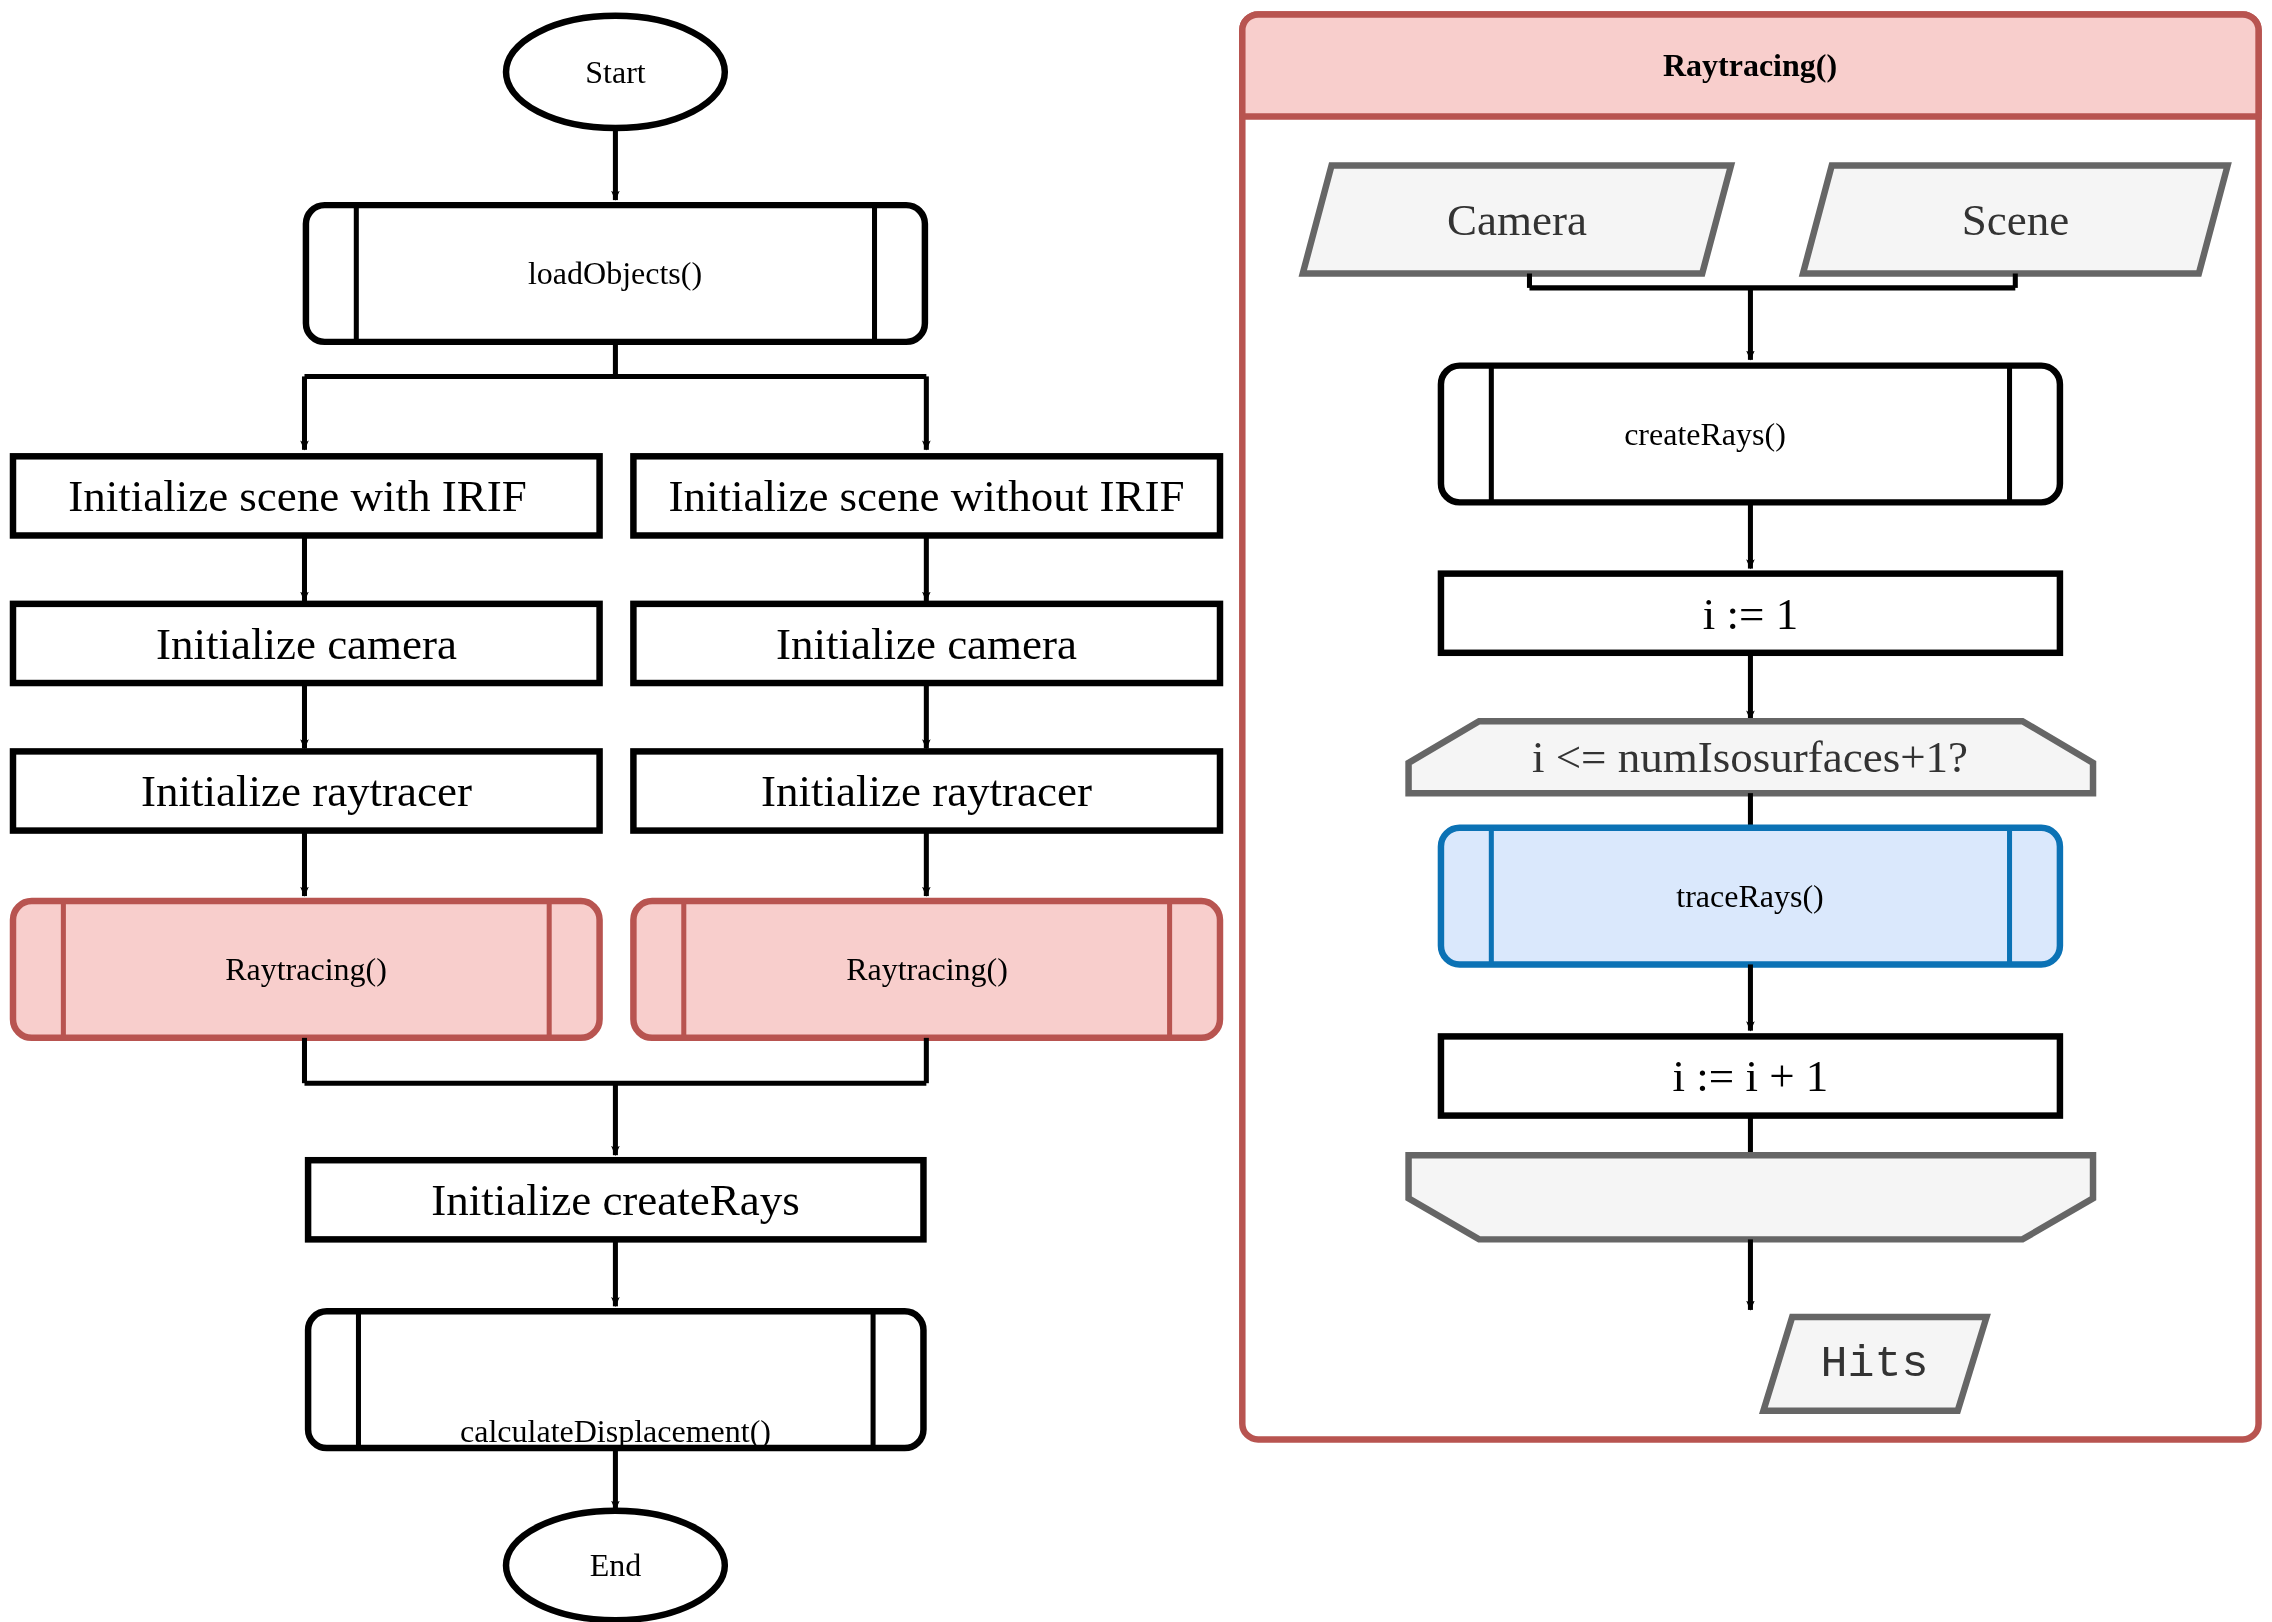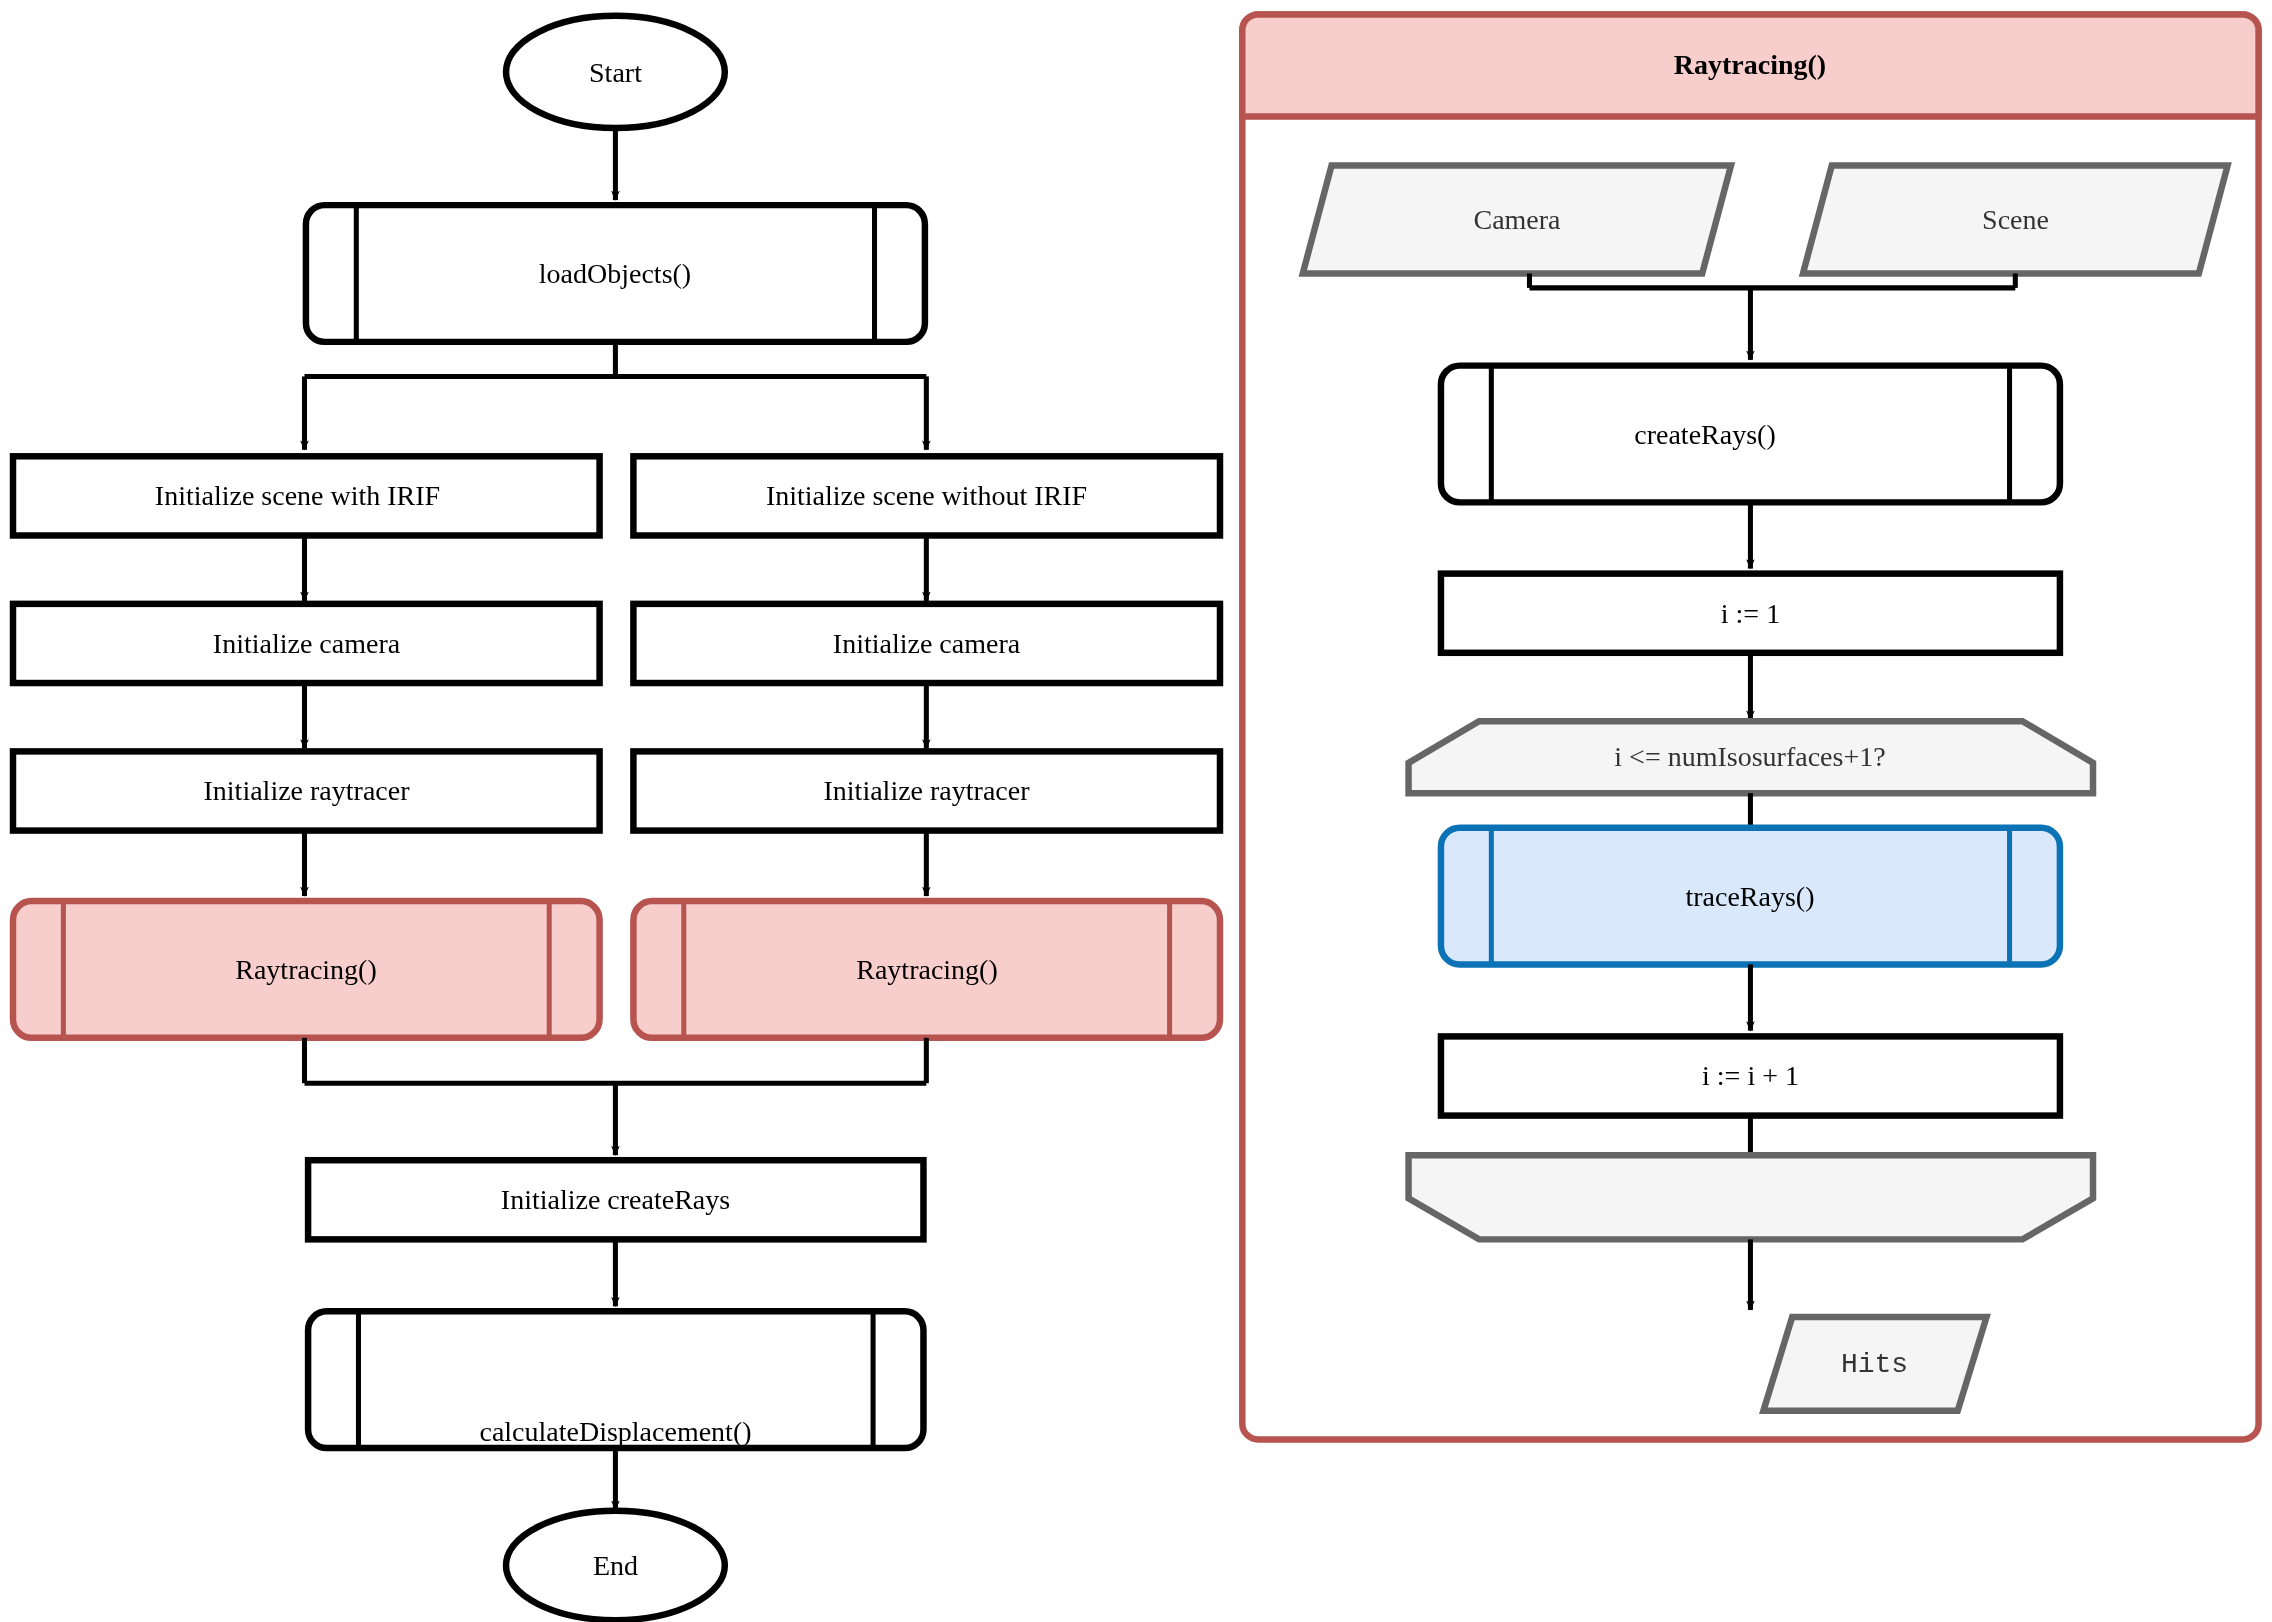--- a/index.html
+++ b/index.html
@@ -14,22 +14,22 @@
 
   .lbl{
     position:absolute;
     display:flex;align-items:center;justify-content:center;
     text-align:center;
     color:#000000;
     white-space:nowrap;
     pointer-events:none;
   }
   .lbl.gray{color:#333333;}
-  .fs-48{font-size:28px;}
-  .fs-50{font-size:28px;}
+  .fs-48{font-size:45px;}
+  .fs-50{font-size:32px;}
   .bold{font-weight:bold;}
 </style>
 </head>
 <body>
 
 <div id="root">
 
   <svg class="layer" viewBox="0 0 3158 2255">
     <defs>
       <marker id="arrowBlk" markerWidth="16" markerHeight="16" refX="13" refY="6" orient="auto" markerUnits="userSpaceOnUse">

